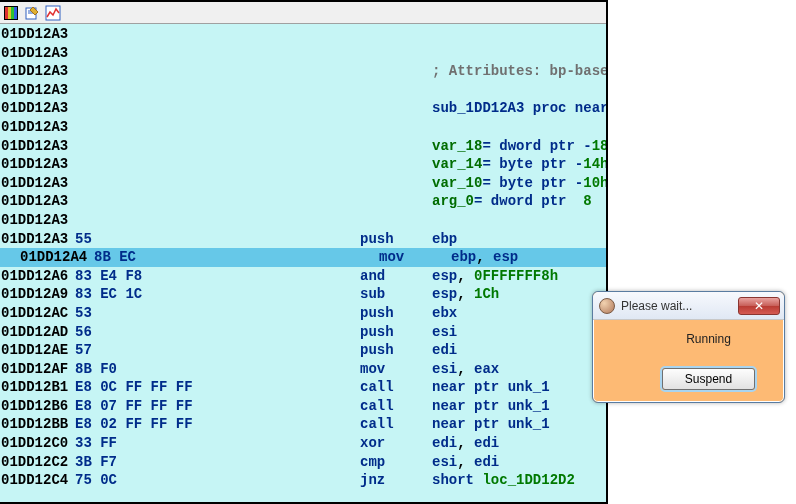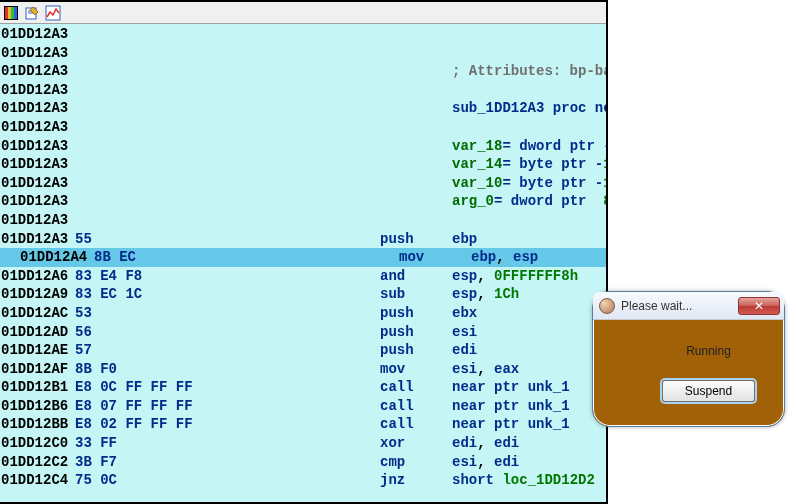--- a/index.html
+++ b/index.html
@@ -49,37 +49,37 @@
     display: flex;
     padding-left: 1px;
     height: 18.6px;
   }
   .row.hl {
     background: #66c8e8;
     padding-left: 20px;
   }
   .addr { color: #000; width: 74px; flex-shrink: 0; }
   .bytes { color: #002c8a; width: 285px; flex-shrink: 0; }
-  .mn { color: #002c8a; width: 72px; flex-shrink: 0; margin-left: 20px; }
+  .mn { color: #002c8a; width: 72px; flex-shrink: 0; }
   .ops { flex: 1; }
   .reg { color: #002c8a; margin-top: 12px; }
   .num { color: #007800; }
   .kw { color: #002c8a; }
   .fname { color: #002c8a; }
   .comment { color: #707070; }
   .varname { color: #006c00; }
   .dialog {
     position: absolute;
     left: 592px;
     top: 291px;
     width: 193px;
-    height: 136px;
-    background: #a16207;
+    height: 112px;
+    background: #fdba74;
     border: 1px solid #5a7ca0;
-    border-radius: 18px;
+    border-radius: 6px;
     box-shadow: 0 0 4px rgba(0,0,0,0.3), inset 0 0 0 1px #fff;
     font-family: "Segoe UI", Tahoma, sans-serif;
     font-weight: normal;
     font-size: 12px;
   }
   .dlg-titlebar {
     height: 28px;
     background: linear-gradient(#f7f9fd, #e0e8f4);
     border-bottom: 1px solid #c8c8c8;
     border-radius: 6px 6px 0 0;

